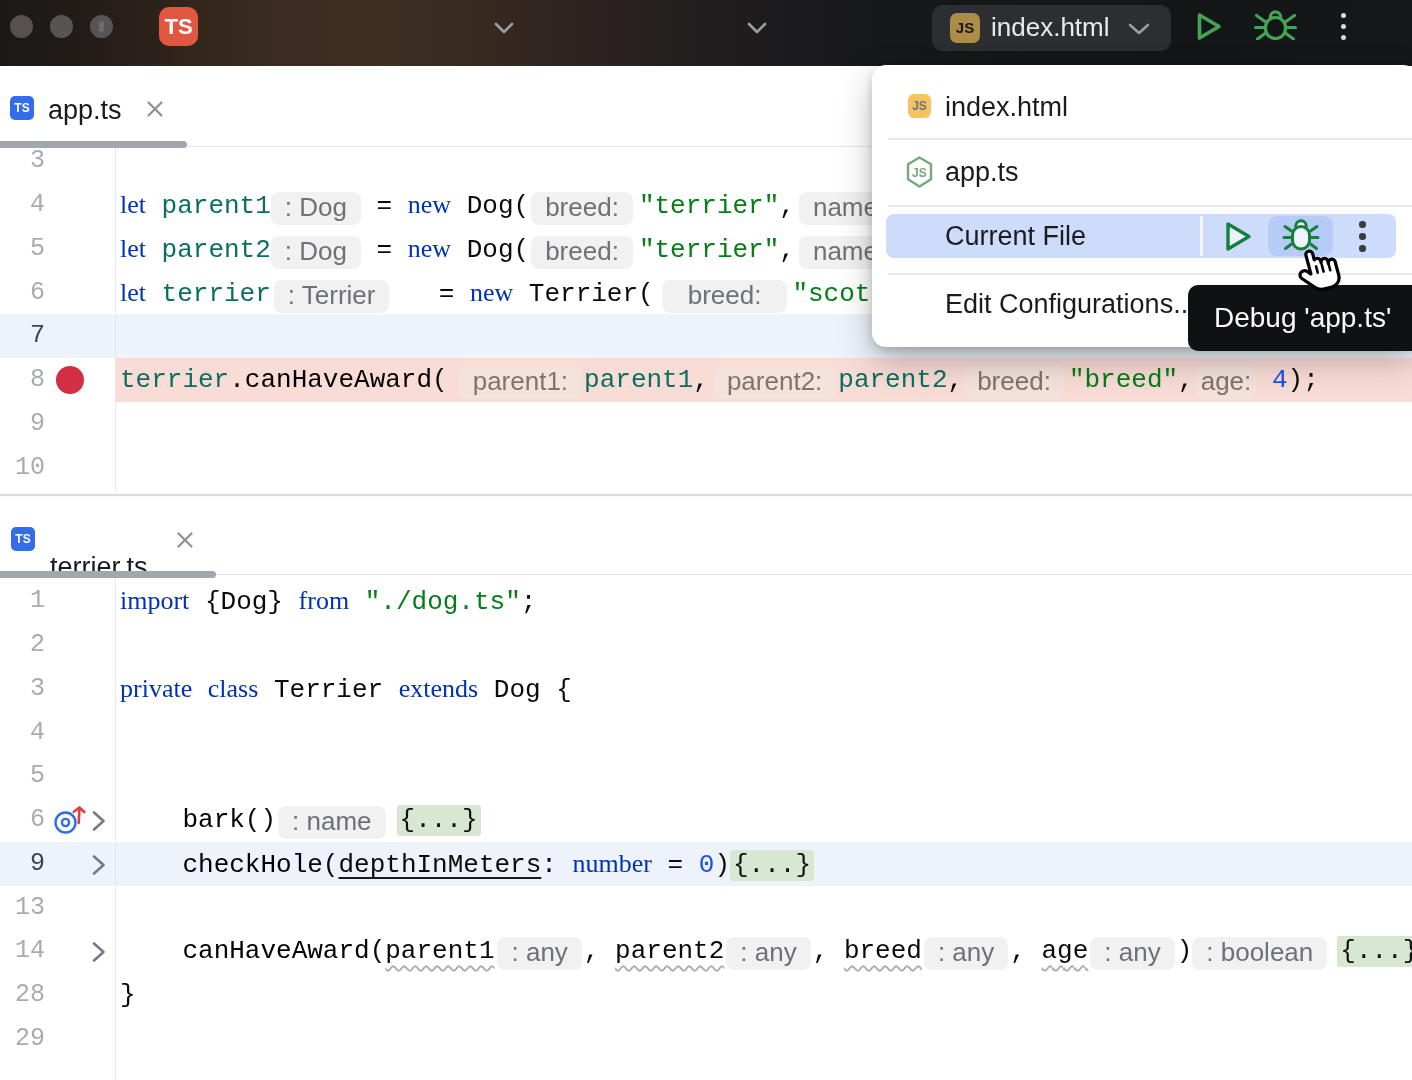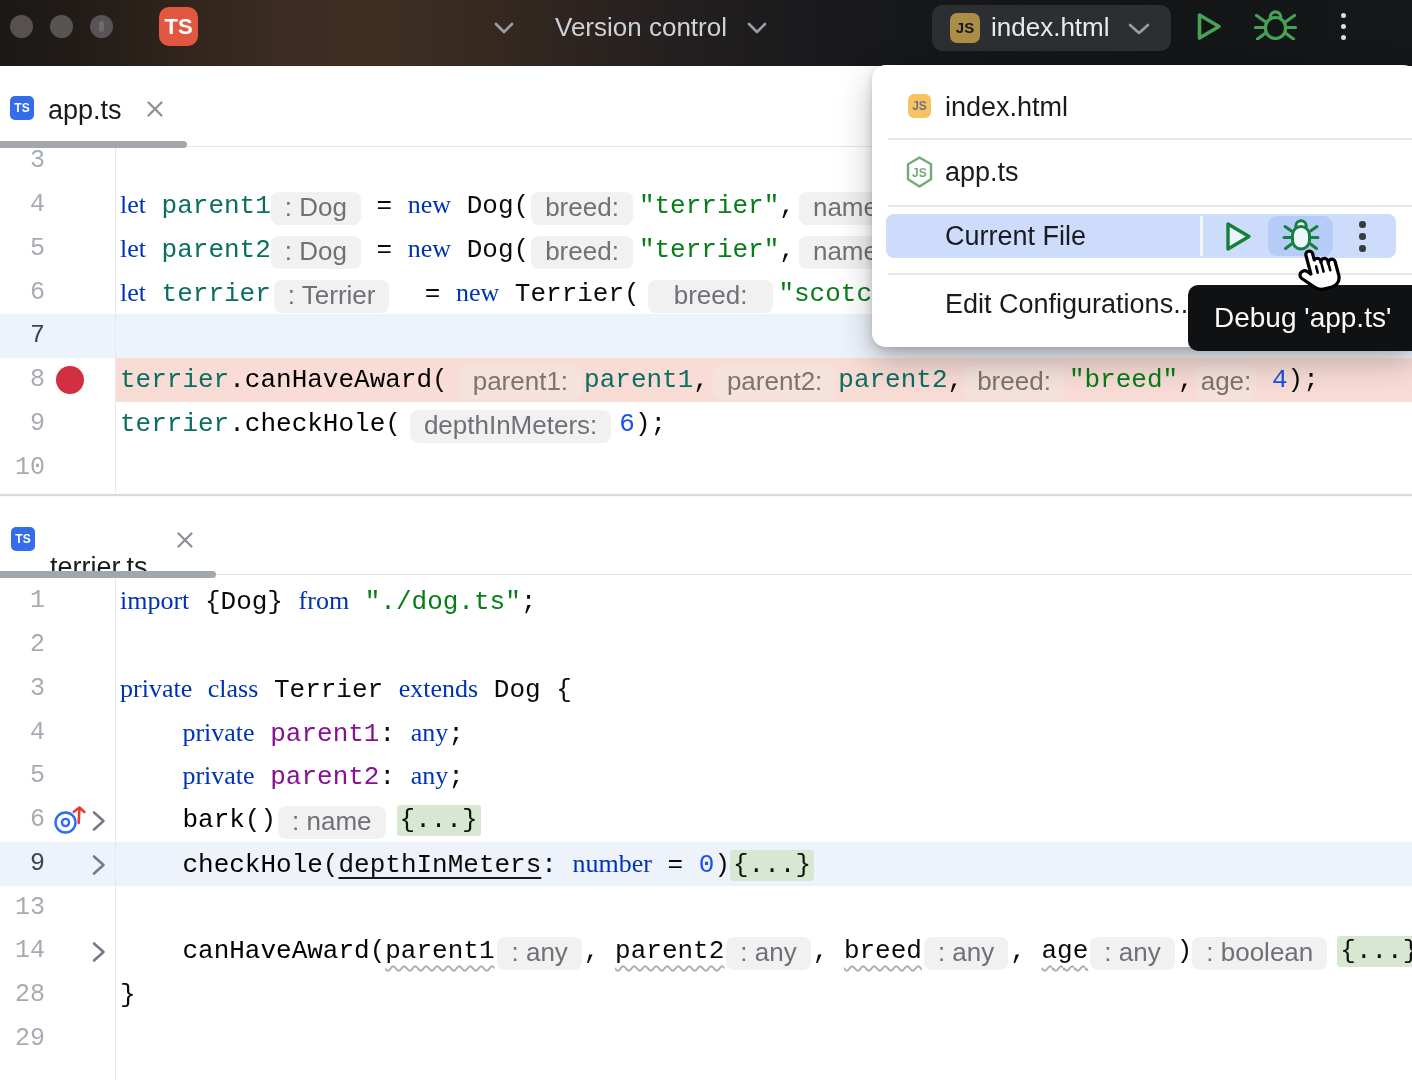--- a/index.html
+++ b/index.html
@@ -86,21 +86,20 @@
 
 <div id="titlebar"></div>
 <div class="tl" style="left:10px; background:#565150;"></div>
 <div class="tl" style="left:50px; background:#585452;"></div>
 <div class="tl" style="left:90px; background:#575356;"></div>
 <div class="abs" style="left:99px; top:21px; width:5px; height:11px; background:#6f6b68; border-radius:3px;"></div>
 <div class="abs" style="left:159px; top:7px; width:39px; height:39px; border-radius:10px; background:#e25740; color:#fff; font-weight:bold; font-size:22px; text-align:center; line-height:39px;">TS</div>
 <svg class="chev" style="left:494px; top:22px;" width="20" height="12" viewBox="0 0 20 12">
       <path d="M2 2 L10 10 L18 2" fill="none" stroke="#9b9fa5" stroke-width="2.6" stroke-linecap="round" stroke-linejoin="round"></path>
     </svg>
-<div class="ttext" style="left:555px; color:#ced1d5;">Version control</div>
 <svg class="chev" style="left:747px; top:22px;" width="20" height="12" viewBox="0 0 20 12">
       <path d="M2 2 L10 10 L18 2" fill="none" stroke="#9b9fa5" stroke-width="2.6" stroke-linecap="round" stroke-linejoin="round"></path>
     </svg>
 <div id="runwidget"></div>
 <div class="jsicon-dark">JS</div>
 <div class="ttext" style="left:991px; color:#e8eaed;">index.html</div>
 <svg class="chev" style="left:1128px; top:23px;" width="22" height="12" viewBox="0 0 22 12">
       <path d="M2 2 L11 10 L20 2" fill="none" stroke="#9b9fa5" stroke-width="2.6" stroke-linecap="round" stroke-linejoin="round"></path>
     </svg>
 <svg class="abs" style="left:1196px; top:12px;" width="27" height="29" viewBox="0 0 27 29">
@@ -138,23 +137,22 @@
   <div class="ln" style="top:271px;">6</div>
   <div class="ln" style="top:314px; color:#3f454c;">7</div>
   <div class="ln" style="top:358px;">8</div>
   <div class="ln" style="top:402px;">9</div>
   <div class="ln" style="top:446px;">10</div>
 
   <div class="abs" style="left:56px; top:366px; width:28px; height:28px; border-radius:50%; background:#d12f42;"></div>
 
   <div class="cl" style="top:183px;"><span class="kw">let</span> <span class="vr">parent1</span><span class="inl">: Dog</span> = <span class="kw">new</span> Dog(<span class="inl" style="margin-left:2px; margin-right:6px;">breed:</span><span class="st">"terrier"</span>,<span class="inl" style="margin-left:4px;">name:</span><span class="st">"fluffy"</span>);</div>
   <div class="cl" style="top:227px;"><span class="kw">let</span> <span class="vr">parent2</span><span class="inl">: Dog</span> = <span class="kw">new</span> Dog(<span class="inl" style="margin-left:2px; margin-right:6px;">breed:</span><span class="st">"terrier"</span>,<span class="inl" style="margin-left:4px;">name:</span><span class="st">"rex"</span>);</div>
-  <div class="cl" style="top:271px;"><span class="kw">let</span> <span class="vr">terrier</span><span class="inl" style="margin-left:3px; margin-right:4px;">: Terrier</span>  = <span class="kw">new</span> Terrier(<span class="inl" style="margin-left:8px; margin-right:5px; padding:0 26px;">breed:</span><span class="st">"scotch", name: "rex"</span>);</div>
+  <div class="cl" style="top:271px;"><span class="kw">let</span> <span class="vr">terrier</span><span class="inl" style="margin-left:3px; margin-right:18px;">: Terrier</span>  = <span class="kw">new</span> Terrier(<span class="inl" style="margin-left:8px; margin-right:5px; padding:0 26px;">breed:</span><span class="st">"scotch", name: "rex"</span>);</div>
   <div class="cl" style="top:358px;"><span class="vr">terrier</span>.<span class="mt">canHaveAward</span>(<span class="inl inlp" style="margin-left:11px; margin-right:2px;">parent1:</span><span class="vr">parent1</span>,<span class="inl inlp" style="margin-left:4px; margin-right:2px;">parent2:</span><span class="vr">parent2</span>,<span class="inl inlp" style="margin-left:0px; margin-right:4px;">breed:</span><span class="st">"breed"</span>,<span class="inl inlp" style="margin-left:2px; margin-right:0px; padding:0 5px;">age:</span> <span class="nm">4</span>);</div>
-  <div class="cl" style="top:402px;"><span class="vr">terrier</span>.<span class="mt">checkHole</span>(<span class="inl" style="margin-left:9px; margin-right:8px;">depthInMeters:</span><span class="nm">6</span>);</div>
 </div>
 </div>
 <div class="gutsep" style="left:115px; top:148px; height:345px;"></div>
 
 <div class="abs" style="left:0; top:493px; width:1412px; height:4px; background:#fafafb;"></div>
 <div class="abs" style="left:0; top:494px; width:1412px; height:2px; background:#d9dbdf;"></div>
 
 <div class="tabbar" style="top:497px; height:77px;"></div>
 <div class="tabline" style="top:574px;"></div>
 <div class="tsicon" style="left:11px; top:527px;">TS</div>
@@ -191,22 +189,20 @@
         </svg>
   <svg class="foldarrow" style="top:853px;" width="24" height="24" viewBox="0 0 24 24">
           <path d="M7 3.5 L16.5 12 L7 20.5" fill="none" stroke="#757a84" stroke-width="2.6" stroke-linecap="round" stroke-linejoin="round"></path>
         </svg>
   <svg class="foldarrow" style="top:940px;" width="24" height="24" viewBox="0 0 24 24">
           <path d="M7 3.5 L16.5 12 L7 20.5" fill="none" stroke="#757a84" stroke-width="2.6" stroke-linecap="round" stroke-linejoin="round"></path>
         </svg>
 
   <div class="cl" style="top:579px;"><span class="kw">import</span> {Dog} <span class="kw">from</span> <span class="st">"./dog.ts"</span>;</div>
   <div class="cl" style="top:667px;"><span class="kw">private</span> <span class="kw">class</span> Terrier <span class="kw">extends</span> Dog {</div>
-  <div class="cl" style="top:711px;">    <span class="kw">private</span> <span class="fd">parent1</span>: <span class="kw">any</span>;</div>
-  <div class="cl" style="top:754px;">    <span class="kw">private</span> <span class="fd">parent2</span>: <span class="kw">any</span>;</div>
   <div class="cl" style="top:798px;">    <span class="mt">bark</span>()<span class="inl" style="margin-left:2px; margin-right:11px;">: name</span><span class="fold">{...}</span></div>
   <div class="cl" style="top:842px;">    <span class="mt">checkHole</span>(<span class="usol">depthInMeters</span>: <span class="kw">number</span> = <span class="nm">0</span>)<span class="fold">{...}</span></div>
   <div class="cl" style="top:929px;">    <span class="mt">canHaveAward</span>(<span class="wavy">parent1</span><span class="inl" style="margin-left:3px; margin-right:2px;">: any</span>, <span class="wavy">parent2</span><span class="inl" style="margin-left:2px; margin-right:2px;">: any</span>, <span class="wavy">breed</span><span class="inl" style="margin-left:2px; margin-right:2px;">: any</span>, <span class="wavy">age</span><span class="inl" style="margin-left:2px; margin-right:2px;">: any</span>)<span class="inl" style="margin-left:0px; margin-right:10px;">: boolean</span><span class="fold">{...}</span></div>
   <div class="cl" style="top:973px;">}</div>
 </div>
 </div>
 <div class="gutsep" style="left:115px; top:578px; height:502px;"></div>
 
 <div id="popup"></div>
 <div class="abs" style="left:908px; top:94px; width:23px; height:24px; border-radius:6px; background:#f6c263; color:#6f747e; font-weight:bold; font-size:12px; text-align:center; line-height:24px;">JS</div>

